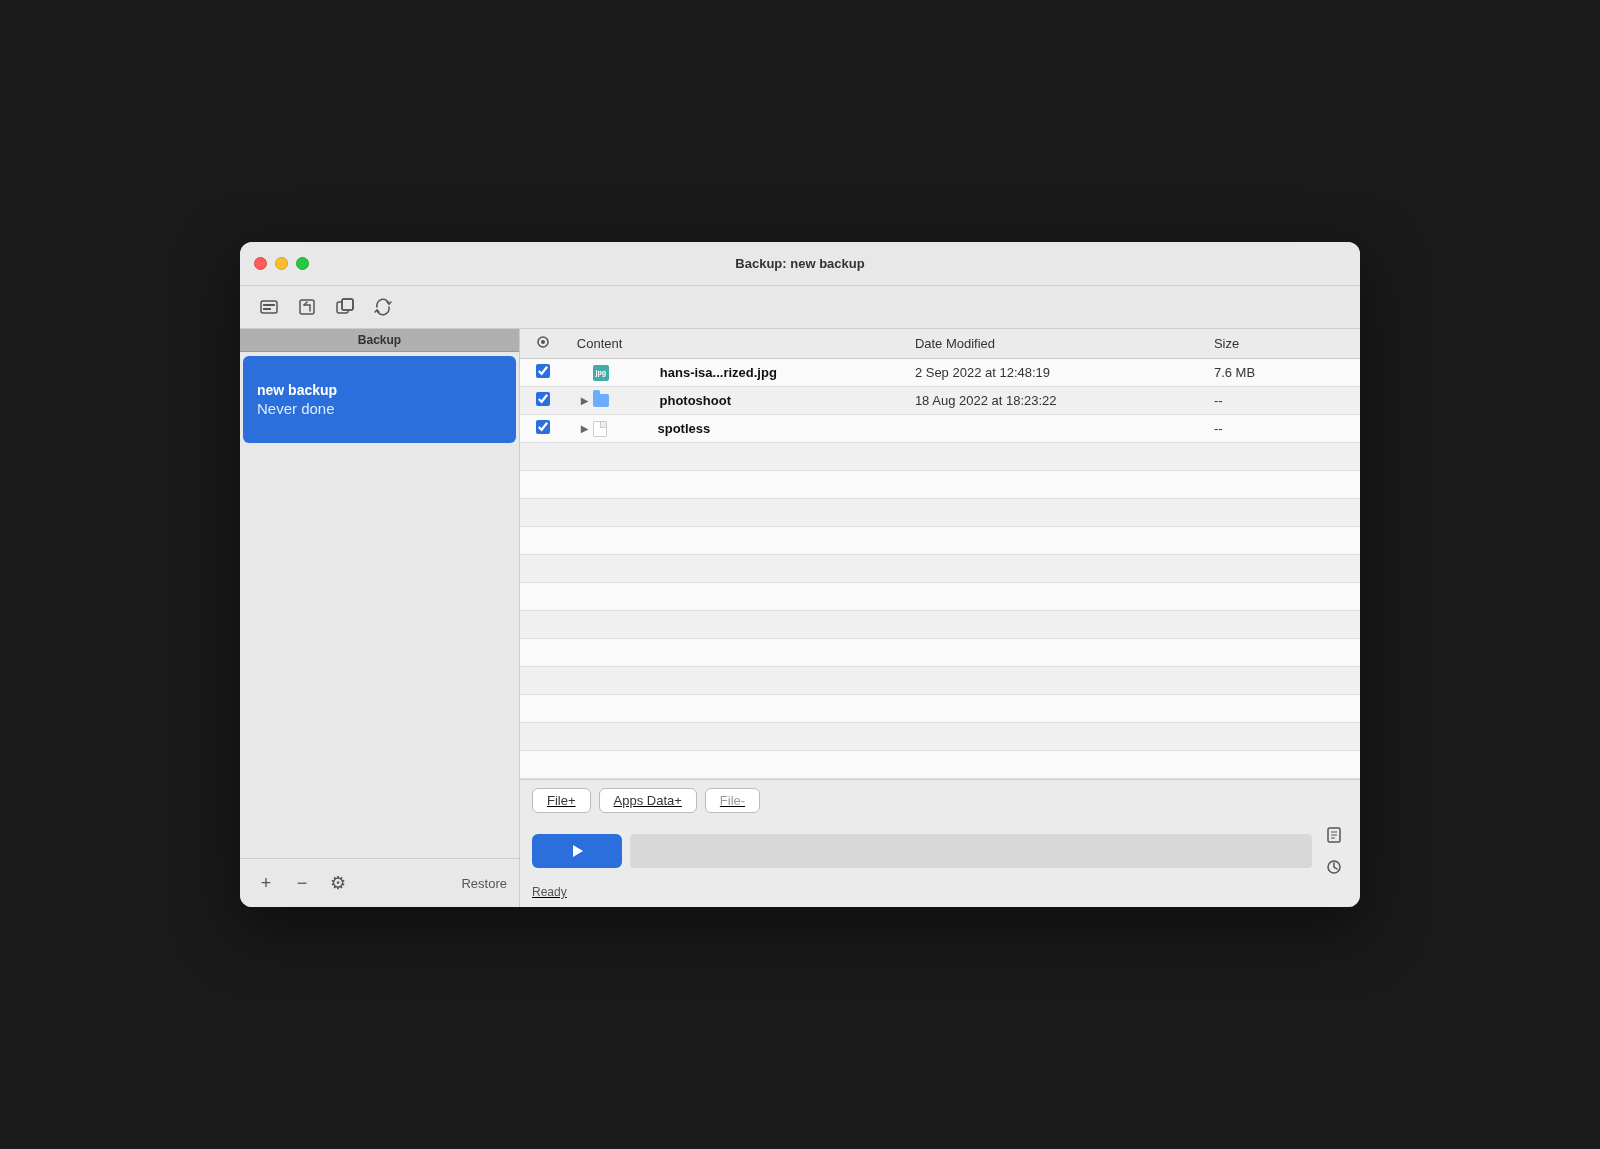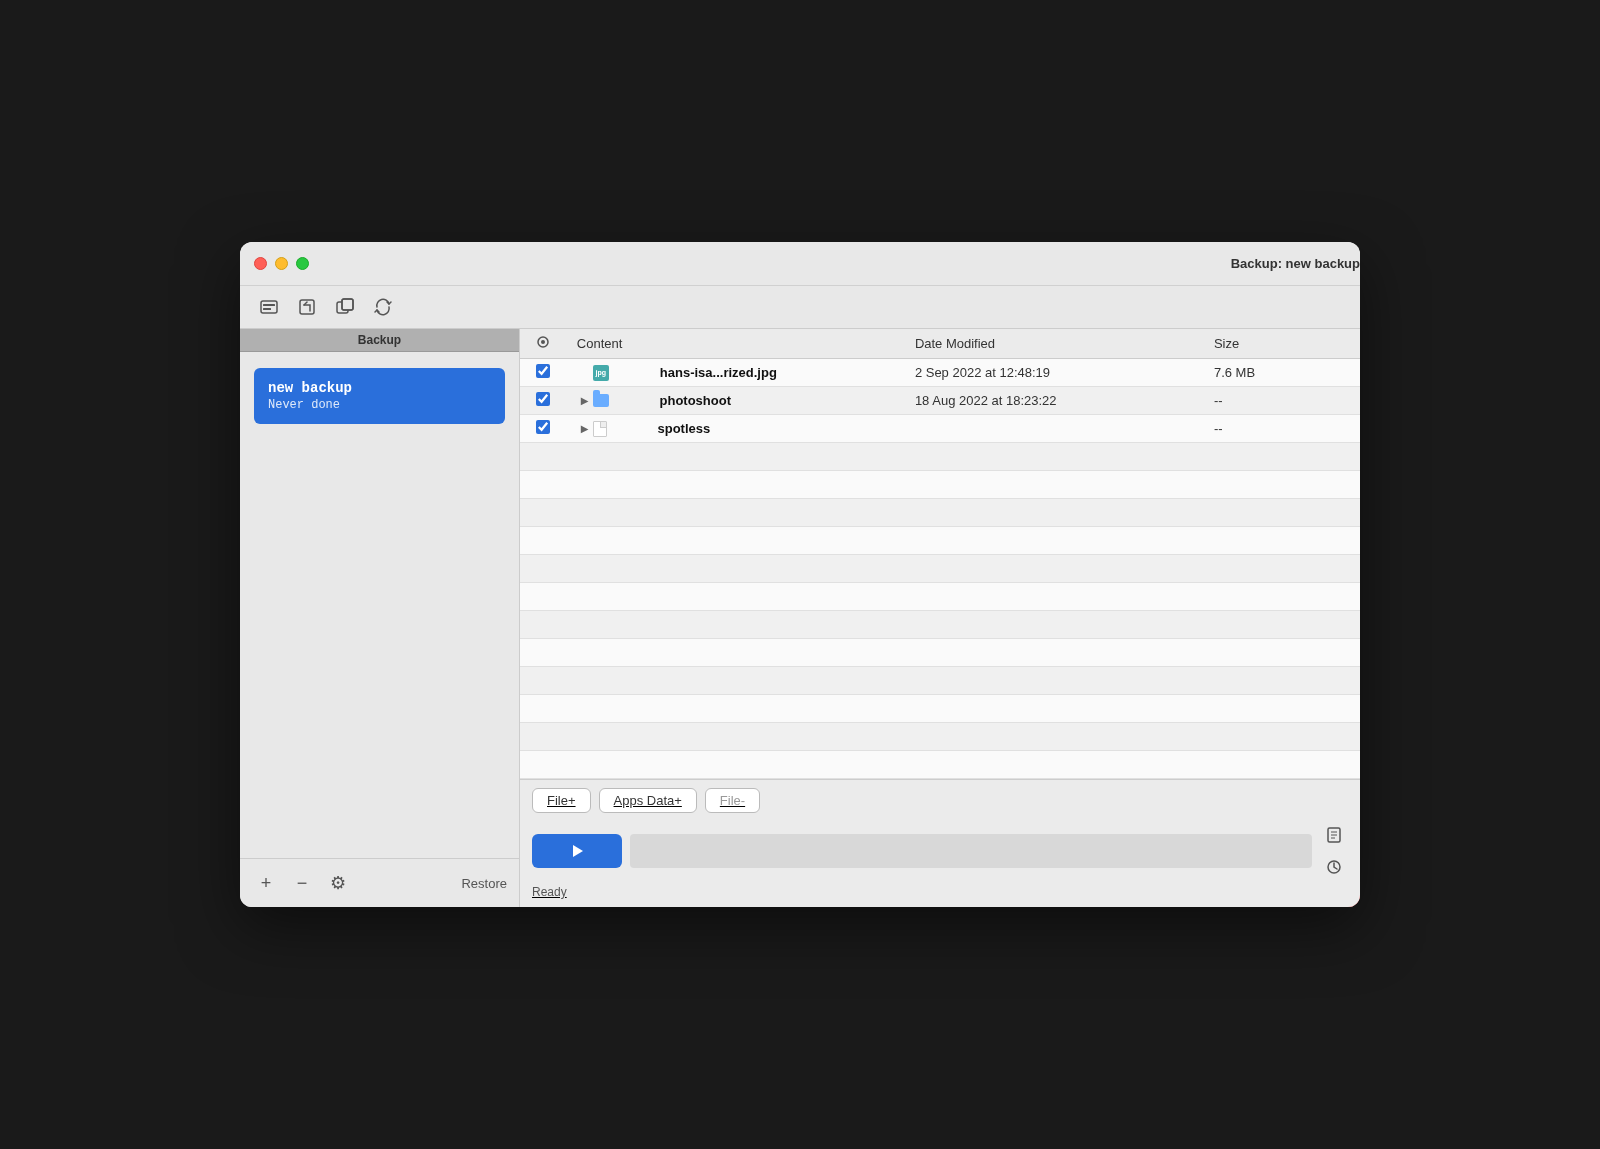--- a/index.html
+++ b/index.html
@@ -18,21 +18,21 @@
       box-shadow: 0 20px 60px rgba(0,0,0,0.5);
       overflow: hidden;
       display: flex;
       flex-direction: column;
     }
     .titlebar {
       background: #e8e8e8;
       height: 44px;
       display: flex;
       align-items: center;
-      justify-content: flex-end;
+      justify-content: center;
       position: relative;
       border-bottom: 1px solid #d0d0d0;
       border-radius: 12px 12px 0 0;
     }
     .traffic-lights {
       position: absolute;
       left: 14px;
       display: flex;
       gap: 8px;
       align-items: center;
@@ -76,48 +76,46 @@
     .body-area {
       display: flex;
       flex: 1;
     }
     .sidebar {
       width: 280px;
       background: #e8e8e8;
       border-right: 1px solid #ccc;
       display: flex;
       flex-direction: column;
-      gap: 12px;
     }
     .sidebar-header {
       background: #b0b0b0;
       text-align: center;
       padding: 4px 0;
       font-size: 12px;
       font-weight: 600;
       color: #333;
       border-bottom: 1px solid #999;
     }
     .sidebar-item {
-      padding: 12px 14px;
+      padding: 26px 14px;
       cursor: pointer;
       border-radius: 6px;
-      margin: 4px 14px;
-      font-family: Liberation Mono, monospace;
+      margin: 4px 3px;
     }
     .sidebar-item.selected {
       background: #2a6fdb;
       color: white;
     }
     .sidebar-item-name {
       font-size: 14px;
       font-weight: 600;
     }
     .sidebar-item-sub {
-      font-size: 12px;
+      font-size: 15px;
       margin-top: 2px;
       opacity: 0.85;
     }
     .sidebar-footer {
       display: flex;
       align-items: center;
       padding: 10px 12px;
       border-top: 1px solid #ccc;
       gap: 8px;
       margin-top: auto;

